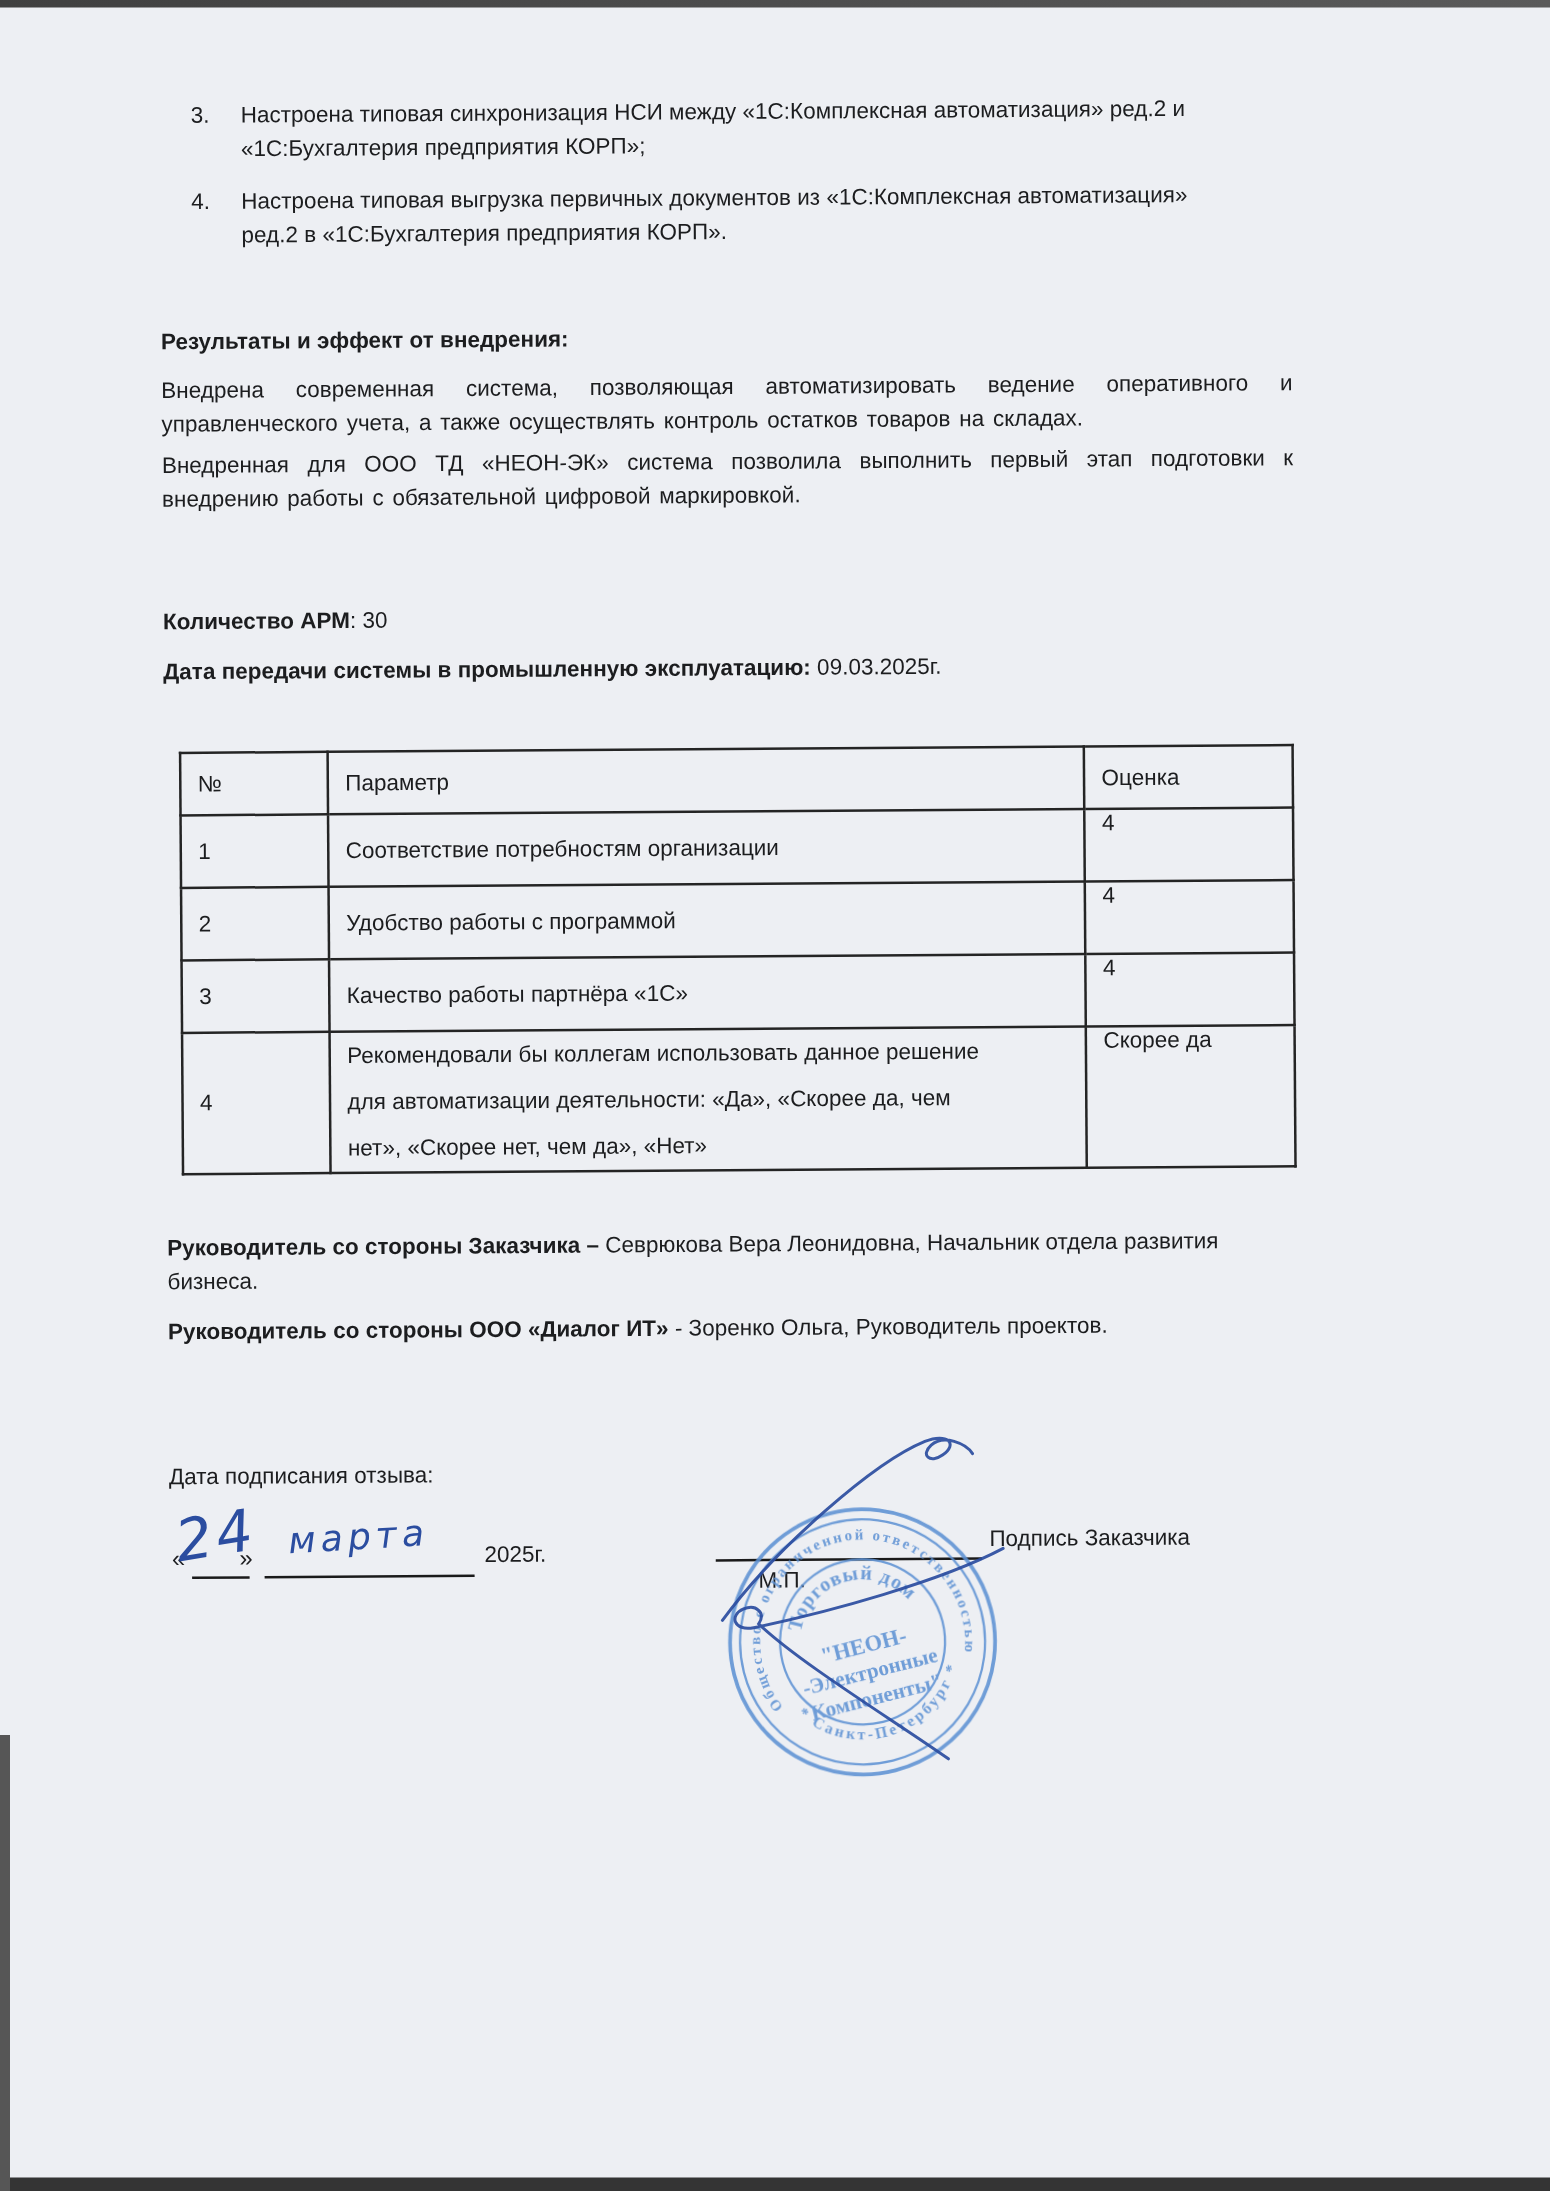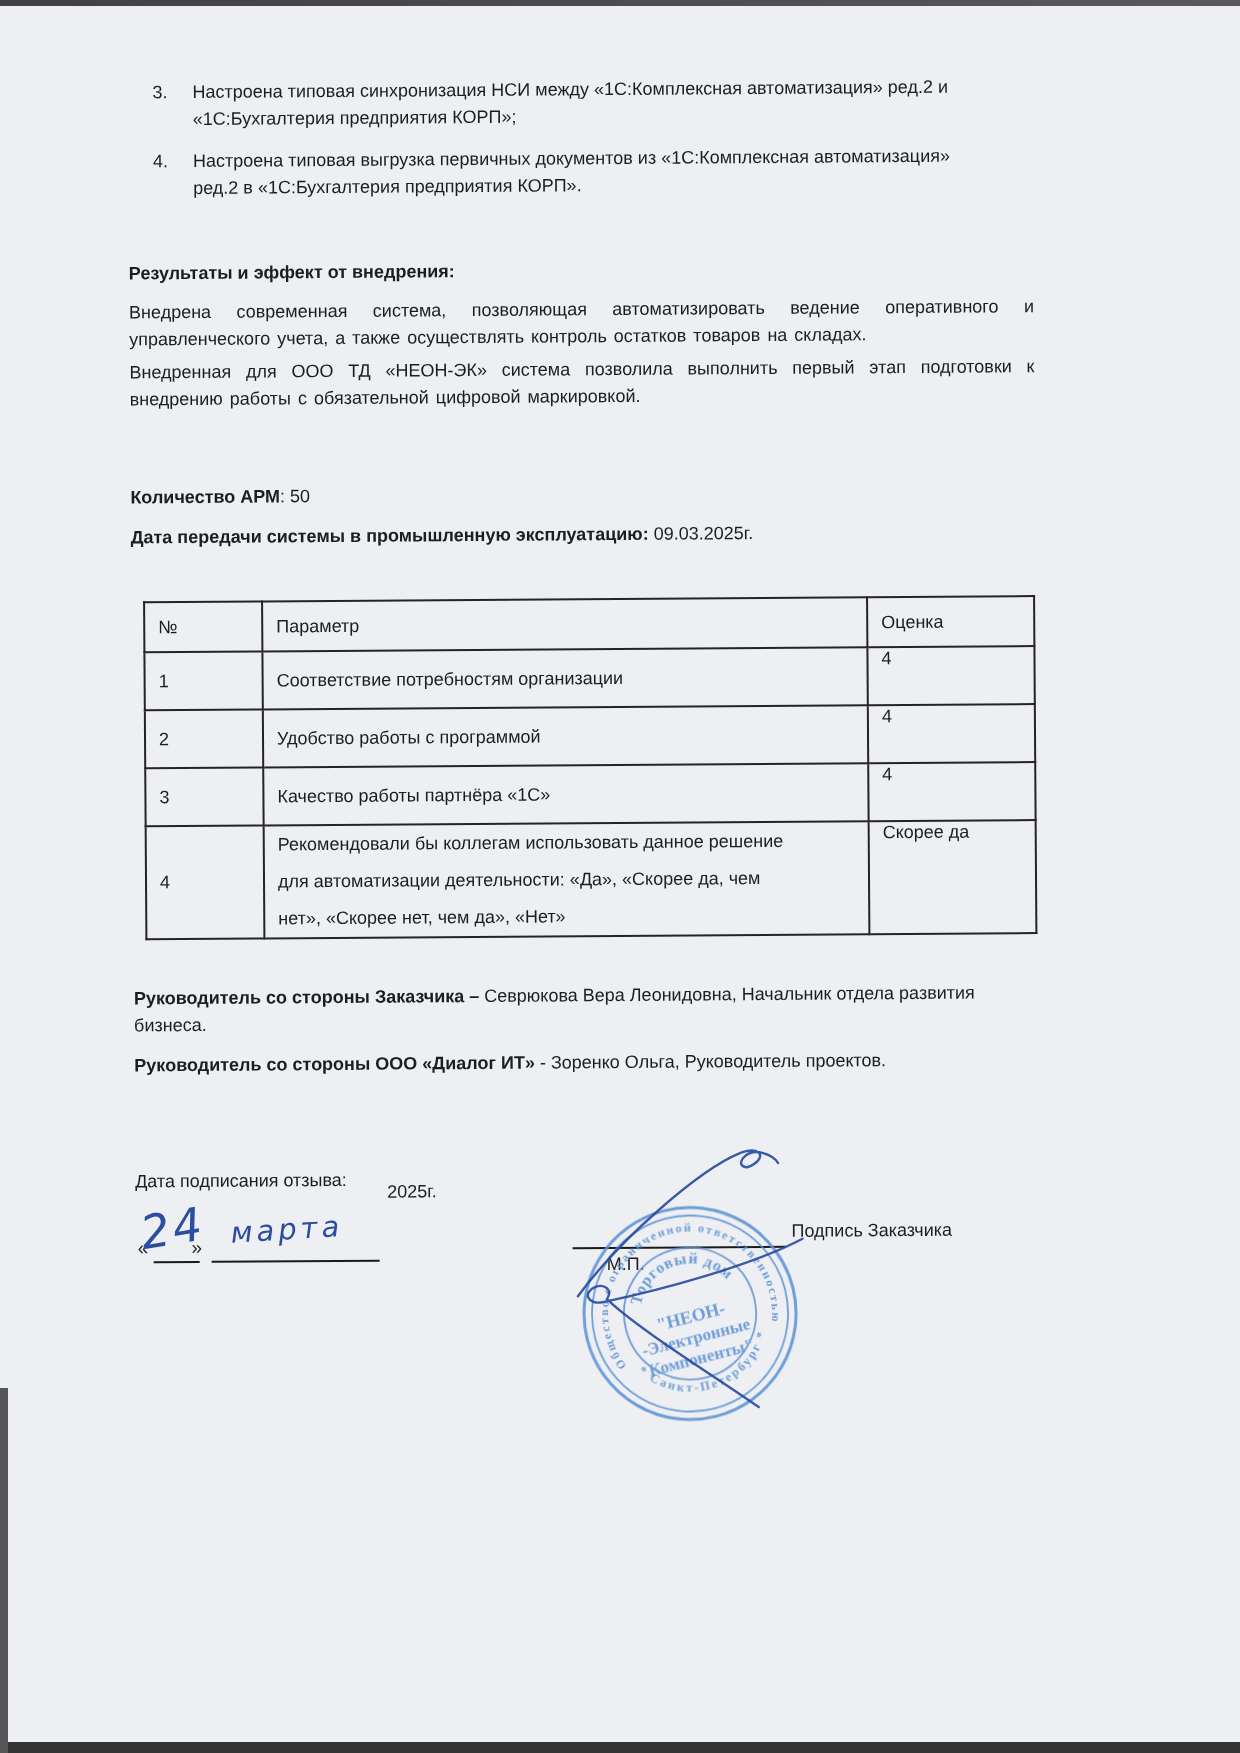--- a/index.html
+++ b/index.html
@@ -72,21 +72,21 @@
         <span class="n">4.</span>
         <span>Настроена типовая выгрузка первичных документов из «1С:Комплексная автоматизация» ред.2 в «1С:Бухгалтерия предприятия КОРП».</span>
       </div>
     </div>
 
     <div class="abs h-bold" style="left:133px;top:260px;">Результаты и эффект от внедрения:</div>
     <div class="abs para" style="top:296px;">Внедрена современная система, позволяющая автоматизировать ведение оперативного и управленческого учета, а также осуществлять контроль остатков товаров на складах.</div>
     <div class="abs para" style="top:356px;">Внедренная для ООО ТД «НЕОН-ЭК» система позволила выполнить первый этап подготовки к внедрению работы с обязательной цифровой маркировкой.</div>
 
     <div class="abs" style="left:133px;top:484px;">
-      <span class="inline-label">Количество АРМ</span><span>: 50</span>
+      <span class="inline-label">Количество АРМ</span><span>: 30</span>
     </div>
     <div class="abs" style="left:133px;top:524px;">
       <span class="inline-label">Дата передачи системы в промышленную эксплуатацию:</span><span> 09.03.2025г.</span>
     </div>
 
     <table class="score">
       <colgroup>
           <col style="width:118px">
           <col style="width:605px">
           <col style="width:167px">
@@ -123,21 +123,21 @@
     <div class="abs managers">
       <p><span class="h-bold">Руководитель со стороны Заказчика –</span><span> Севрюкова Вера Леонидовна, Начальник отдела развития бизнеса.</span></p>
       <p><span class="h-bold">Руководитель со стороны ООО «Диалог ИТ»</span><span> - Зоренко Ольга, Руководитель проектов.</span></p>
     </div>
 
     <div class="abs" style="left:133px;top:1168px;">Дата подписания отзыва:</div>
     <div class="abs" style="left:135px;top:1234px;font-size:19px;">«</div>
     <div class="abs" style="left:189px;top:1234px;font-size:19px;">»</div>
     <div class="sig-line" style="left:151px;top:1258px;width:46px;"></div>
     <div class="sig-line" style="left:209px;top:1258px;width:168px;"></div>
-    <div class="abs" style="left:385px;top:1180px;">2025г.</div>
+    <div class="abs" style="left:385px;top:1232px;">2025г.</div>
     <div class="abs hand hand-day">24</div>
     <div class="abs hand hand-month">марта</div>
 
     <div class="sig-line" style="left:570px;top:1247px;width:213px;"></div>
     <div class="abs" style="left:789px;top:1222px;">Подпись Заказчика</div>
     <div class="abs" style="left:604px;top:1254px;">М.П.</div>
 
     <svg class="stamp-svg" width="262" height="262" viewBox="0 0 262 262">
       <g transform="rotate(-14 131 131)" stroke="none">
         <circle cx="131" cy="131" r="106" fill="none" stroke="var(--stamp)" stroke-width="3"></circle>

